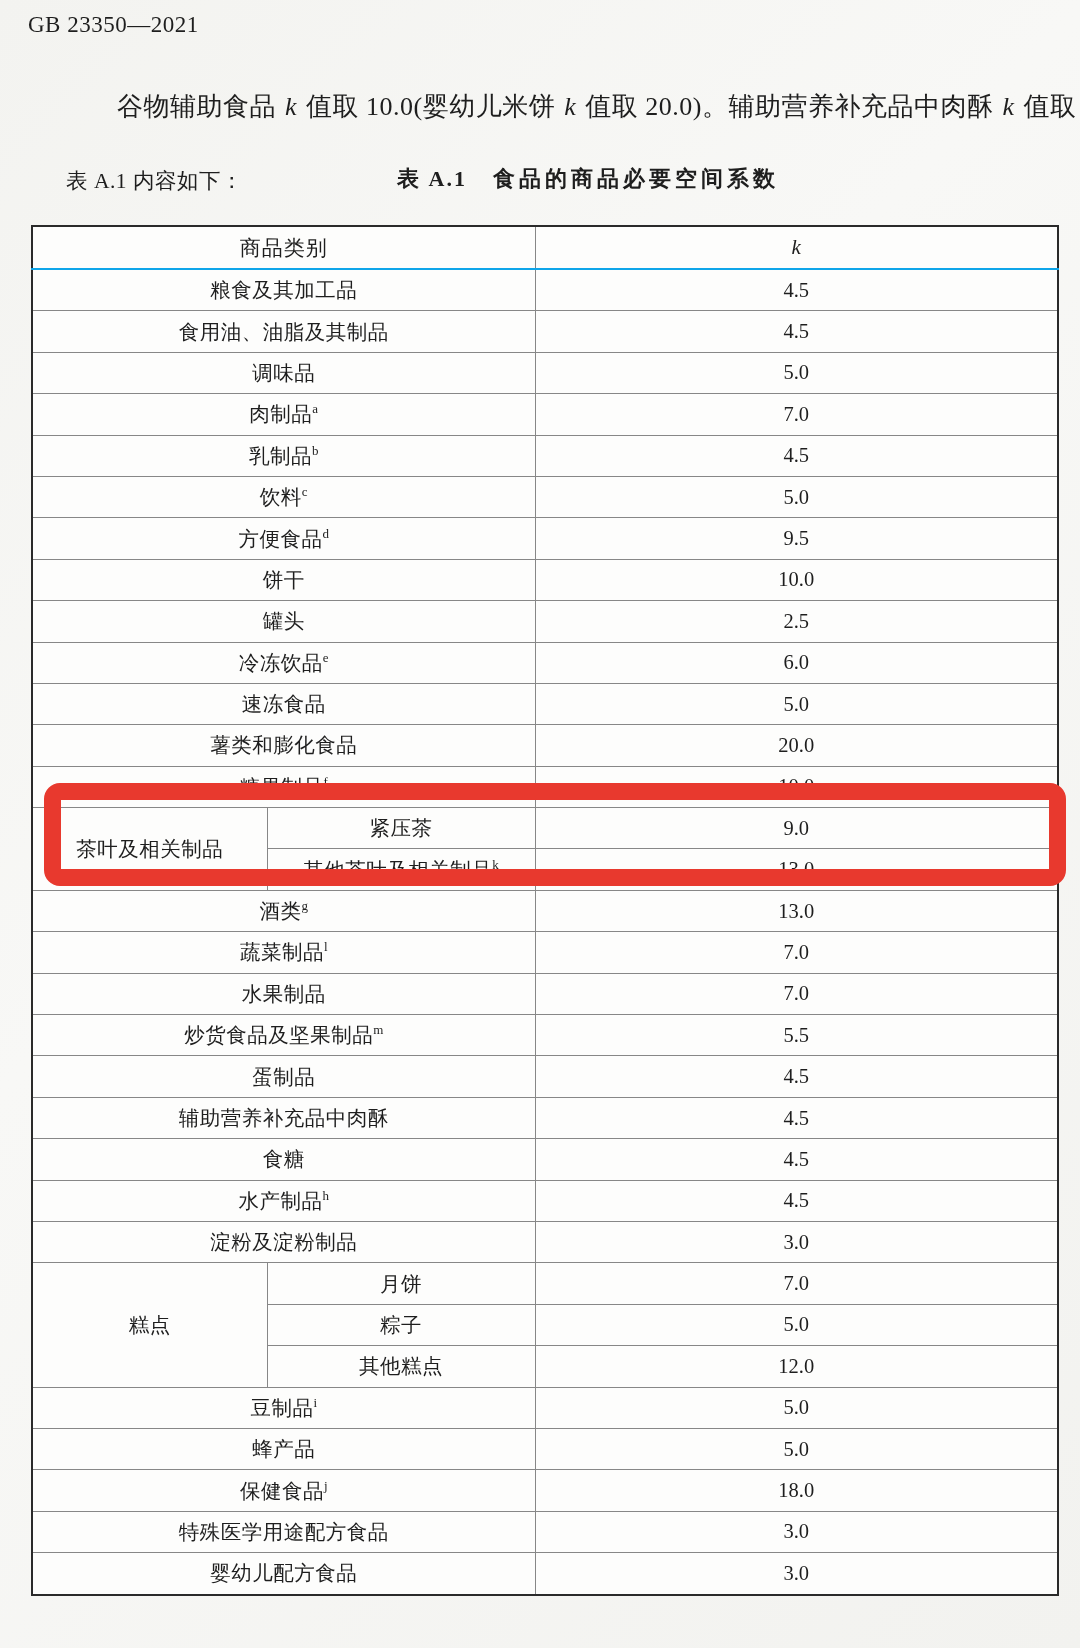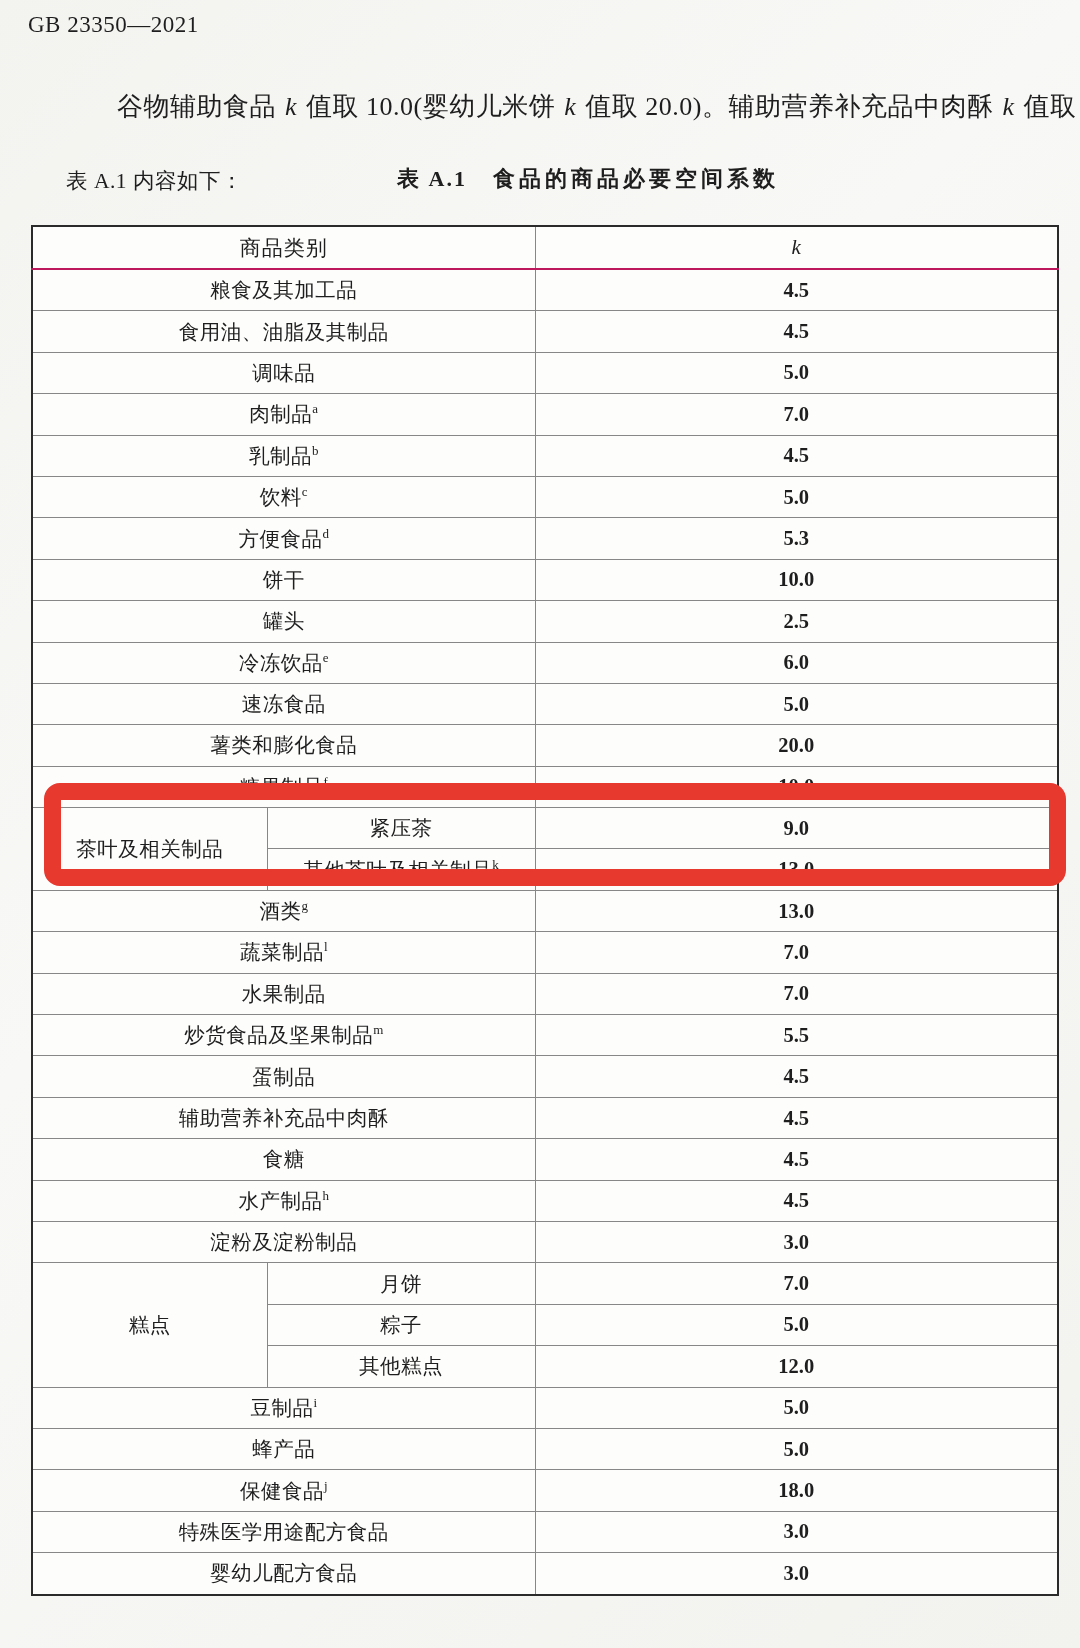--- a/index.html
+++ b/index.html
@@ -31,25 +31,25 @@
   table.tbl{
     position:absolute; left:31px; top:225px; width:1026px;
     border-collapse:collapse; table-layout:fixed;
     background:#fdfdfc; border:2px solid #2a2a2a;
   }
   .tbl th, .tbl td{
     border:1px solid #878787; text-align:center; vertical-align:middle;
     padding:0; font-weight:normal; overflow:hidden;
   }
   .tbl thead th{
-    height:41px; border-bottom:2px solid #be185d; font-size:21px; letter-spacing:1px;margin-left:36px;
+    height:41px; border-bottom:2px solid #0ea5e9; font-size:21px; letter-spacing:1px;margin-left:36px;
   }
   .tbl thead th.k-head{ font-style:italic; font-size:21px; letter-spacing:0; }
   .tbl td{ height:40.4px; font-size:20.5px; letter-spacing:0.5px; }
-  .tbl td.k-cell{ letter-spacing:0;font-weight:bold; }
+  .tbl td.k-cell{ letter-spacing:0; }
   .tbl sup{ font-size:13px; letter-spacing:0; line-height:0; }
   .hl{
     position:absolute; left:44px; top:783px; width:1022px; height:103px;
     box-sizing:border-box; border:17px solid #e8392e; border-radius:16px;
     pointer-events:none; z-index:5;
   }
 </style>
 </head>
 <body>
 
@@ -97,21 +97,21 @@
       <tr>
         <td colspan="2">乳制品<sup>b</sup></td>
         <td class="k-cell">4.5</td>
       </tr>
       <tr>
         <td colspan="2">饮料<sup>c</sup></td>
         <td class="k-cell">5.0</td>
       </tr>
       <tr>
         <td colspan="2">方便食品<sup>d</sup></td>
-        <td class="k-cell">5.3</td>
+        <td class="k-cell">9.5</td>
       </tr>
       <tr>
         <td colspan="2">饼干</td>
         <td class="k-cell">10.0</td>
       </tr>
       <tr>
         <td colspan="2">罐头</td>
         <td class="k-cell">2.5</td>
       </tr>
       <tr>

